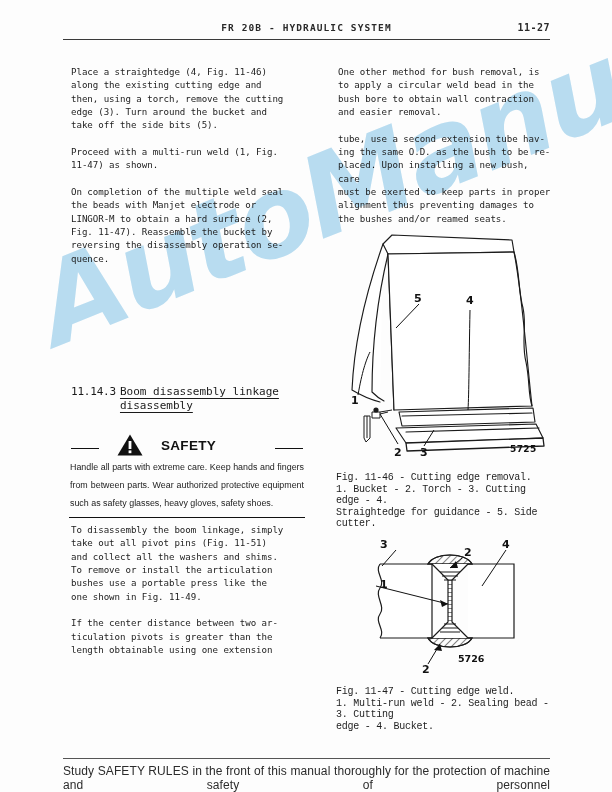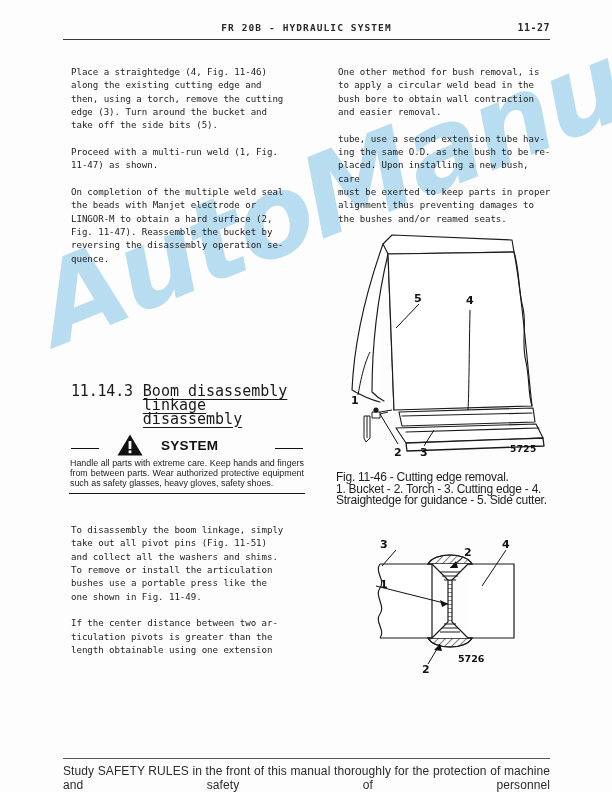--- a/index.html
+++ b/index.html
@@ -101,23 +101,23 @@
   }
   .para + .para { margin-top: 13.3px; }
 
   
   .section {
     position: absolute;
     left: 71px;
     top: 385px;
     width: 233px;
     display: flex;
-    gap: 10px;
+    gap: 4px;
     font-family: "DejaVu Sans Mono", monospace;
-    font-size: 15px;
+    font-size: 11px;
     line-height: 13.8px;
   }
   .section-num { flex: none; letter-spacing: -0.2px; }
   .section-title { text-decoration: underline; text-underline-offset: 2.5px; }
 
   
   .warning {
     position: absolute;
     left: 69px;
     top: 434px;
@@ -146,40 +146,40 @@
     top: 4px;
     font-family: "Liberation Sans", sans-serif;
     font-weight: bold;
     font-size: 13.5px;
     letter-spacing: 0.3px;
     color: #111;
   }
   .warn-body {
     font-family: "Liberation Sans", sans-serif;
     font-size: 8.9px;
-    line-height: 10px;
+    line-height: 18px;
     color: #222;
     text-align: justify;
     margin-top: 2px;
     padding: 0 1px;
   }
   .warn-foot-rule {
     margin-top: 5px;
     border-top: 1.6px solid #111;
     width: 100%;
   }
 
   
   .figbox { position: absolute; }
   #fig1 { left: 336px; top: 232px; width: 216px; }
   #fig2 { left: 336px; top: 528px; width: 216px; }
 
   .fig-caption {
-    font-family: Liberation Sans, sans-serif;
-    font-size: 12px;
+    font-family: Liberation Mono, monospace;
+    font-size: 10px;
     line-height: 11.6px;
     color: #1e1e1e;
     letter-spacing: -0.25px;
     margin-top: 4px;
     white-space: pre-wrap;
   }
 
   .fig-code {
     font-family: "DejaVu Sans", sans-serif;
     font-weight: bold;
@@ -247,21 +247,21 @@
       <div class="warn-head">
         <div class="warn-rule-l"></div>
         <div class="warn-rule-r"></div>
         <span class="warn-icon">
           <svg width="26" height="22" viewBox="0 0 26 22">
             <path d="M13 0.5 L25.5 21.5 L0.5 21.5 Z" fill="#111111"></path>
             <rect x="11.6" y="7" width="2.8" height="8" fill="#ffffff"></rect>
             <rect x="11.6" y="16.4" width="2.8" height="2.8" fill="#ffffff"></rect>
           </svg>
         </span>
-        <span class="warn-word">SYSTEM</span>
+        <span class="warn-word">SAFETY</span>
       </div>
       <div class="warn-body">Handle all parts with extreme care. Keep hands and fingers from between parts. Wear authorized protective equipment such as safety glasses, heavy gloves, safety shoes.</div>
       <div class="warn-foot-rule"></div>
     </div>
 
     <div class="col-left" style="top: 524px;">
       <p class="para">To disassembly the boom linkage, simply
 take out all pivot pins (Fig. 11-51)
 and collect all the washers and shims.
 To remove or install the articulation
@@ -392,20 +392,23 @@
         <g font-family="DejaVu Sans, sans-serif" font-size="11" font-weight="bold" fill="#111">
           <text x="44" y="60">1</text>
           <text x="128" y="28">2</text>
           <text x="86" y="145">2</text>
           <text x="44" y="20">3</text>
           <text x="166" y="20">4</text>
         </g>
 
         <text x="122" y="134" font-family="DejaVu Sans, sans-serif" font-size="9.5" font-weight="bold" fill="#111">5726</text>
       </svg>
+      <div class="fig-caption">Fig. 11-47 - Cutting edge weld.
+1. Multi-run weld - 2. Sealing bead - 3. Cutting
+edge - 4. Bucket.</div>
     </div>
 
     <div class="footer">
       <div class="footer-rule"></div>
       <div class="footer-text">Study SAFETY RULES in the front of this manual thoroughly for the protection of machine and safety of personnel</div>
     </div>
 
   </div>
 </div>
 

